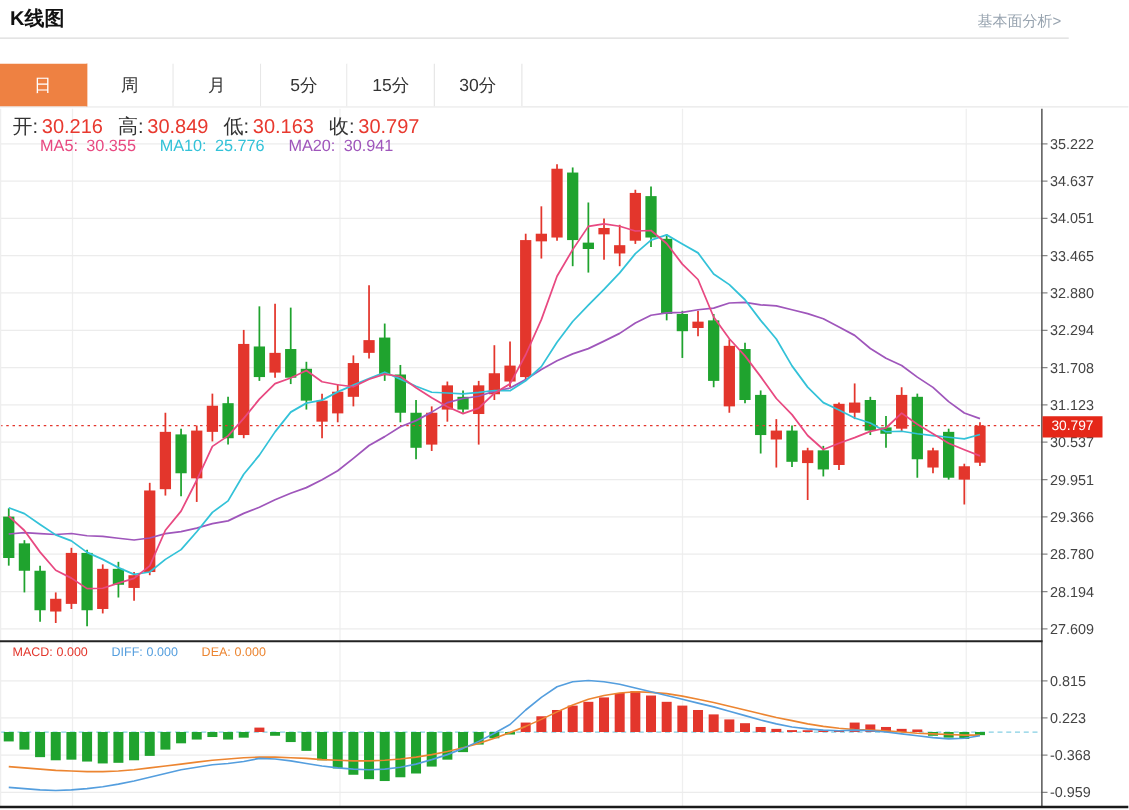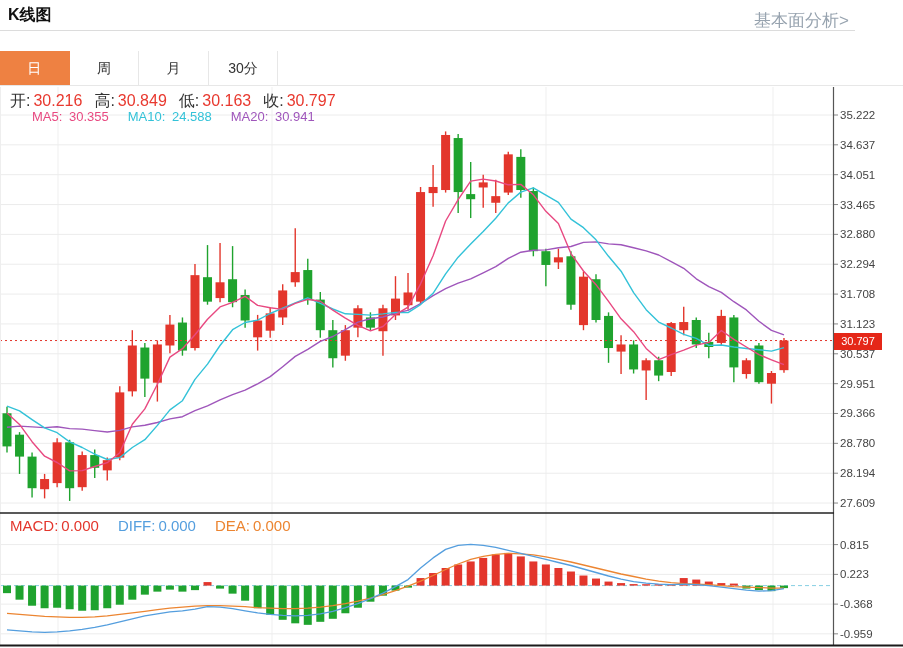--- a/index.html
+++ b/index.html
@@ -1,50 +1,52 @@
 <!DOCTYPE html>
 <html><head>
 <meta charset="utf-8">
 <style>
   html,body{margin:0;padding:0;background:#fff;}
   #app{position:relative;width:903px;height:648px;background:#fff;overflow:hidden;
        font-family:"Liberation Sans",sans-serif;}
   .header{position:absolute;left:0;top:0;width:855px;height:30px;border-bottom:1px solid #dcdcdc;background:#fff;text-align:right;}
   .title{position:absolute;left:8px;top:5px;font-size:16px;font-weight:bold;color:#111;}
-  .fund-link{position:absolute;right:6px;top:9px;font-size:17px;color:#97a3af;cursor:pointer;}
+  .fund-link{position:absolute;right:6px;top:9px;font-size:12px;color:#97a3af;cursor:pointer;}
   .tabs{position:absolute;left:0;top:51px;width:903px;height:34px;display:flex;border-bottom:1px solid #e7e7e7;background:#fff;}
   .tab{width:69.6px;height:34px;line-height:34px;text-align:center;font-size:14px;color:#333;
        border-right:1px solid #e7e7e7;cursor:pointer;background:#fff;box-sizing:border-box;}
   .tab.active{background:#ee8142;color:#fff;border-right-color:#ee8142;}
   #chart{position:absolute;left:0;top:0;}
   .row{position:absolute;white-space:nowrap;z-index:5;}
   .row span{margin-right:3px;}
   .ohlc-row{left:10px;top:91px;font-size:16px;}
   .ohlc-row .lbl{color:#333;}
   .ohlc-row .val{color:#e8392f;margin-right:12px;}
   .ma-row{left:10px;top:109px;font-size:13px;}
   .ma-row .pair{margin-right:16px;}
-  .macd-row{left:10px;top:517px;font-size:15px;}
+  .macd-row{left:10px;top:517px;font-size:10px;}
   .macd-row .pair{margin-right:16px;}
   .price-badge{position:absolute;left:834px;top:333px;width:48px;height:17px;line-height:17px;
        text-align:center;font-size:11px;color:#fff;z-index:6;}
 </style>
 </head>
 <body>
 
 <div id="app">
   <div class="header">
     <div class="title">K线图</div>
     <div class="fund-link">基本面分析&gt;</div>
   </div>
 
   <div class="tabs" style="--tb: #ee8142;">
       <div class="tab active" style="background: rgb(238, 129, 66);">日</div>
       <div class="tab">周</div>
       <div class="tab">月</div>
+      <div class="tab">5分</div>
+      <div class="tab">15分</div>
       <div class="tab">30分</div>
     </div>
 
   <svg id="chart" width="903" height="648">
       <line x1="58" y1="87" x2="58" y2="645.5" stroke="#efefef" stroke-width="1"></line>
       <line x1="272" y1="87" x2="272" y2="645.5" stroke="#efefef" stroke-width="1"></line>
       <line x1="546" y1="87" x2="546" y2="645.5" stroke="#efefef" stroke-width="1"></line>
       <line x1="773" y1="87" x2="773" y2="645.5" stroke="#efefef" stroke-width="1"></line>
       <line x1="0" y1="115" x2="833" y2="115" stroke="#ececec" stroke-width="1"></line>
       <line x1="833" y1="115" x2="838" y2="115" stroke="#888" stroke-width="1"></line>
@@ -300,21 +302,21 @@
       <line x1="833.5" y1="87" x2="833.5" y2="645.5" stroke="#555" stroke-width="1.2"></line>
       <line x1="0" y1="513" x2="834" y2="513" stroke="#222" stroke-width="1.5"></line>
       <line x1="0" y1="645.5" x2="903" y2="645.5" stroke="#1a1a1a" stroke-width="2"></line>
     </svg>
 
   <div class="row ohlc-row">
     <span class="lbl">开:</span><span class="val">30.216</span><span class="lbl">高:</span><span class="val">30.849</span><span class="lbl">低:</span><span class="val">30.163</span><span class="lbl">收:</span><span class="val">30.797</span>
   </div>
 
   <div class="row ma-row">
-    <span class="pair" id="ma5-pair" style="color: rgb(232, 73, 129); margin-left: 22px;"><span>MA5:</span> <span>30.355</span></span><span class="pair" id="ma10-pair" style="color: rgb(51, 194, 216);"><span>MA10:</span> <span>24.588</span></span><span class="pair" id="ma20-pair" style="color: rgb(159, 86, 187); text-align: center;"><span>MA20:</span> <span>30.941</span></span>
+    <span class="pair" id="ma5-pair" style="color: rgb(232, 73, 129); margin-left: 22px;"><span>MA5:</span> <span>30.355</span></span><span class="pair" id="ma10-pair" style="color: rgb(51, 194, 216);"><span>MA10:</span> <span>25.776</span></span><span class="pair" id="ma20-pair" style="color: rgb(159, 86, 187); text-align: center;"><span>MA20:</span> <span>30.941</span></span>
   </div>
 
   <div class="row macd-row">
     <span class="pair" id="macd-pair" style="color: rgb(227, 54, 44);"><span>MACD:</span><span>0.000</span></span><span class="pair" id="diff-pair" style="color: rgb(84, 158, 222);"><span>DIFF:</span><span>0.000</span></span><span class="pair" id="dea-pair" style="color: rgb(236, 133, 49);"><span>DEA:</span><span>0.000</span></span>
   </div>
 
   <div class="price-badge" style="background: rgb(229, 39, 24);">30.797</div>
 </div>
 
 </body></html>

